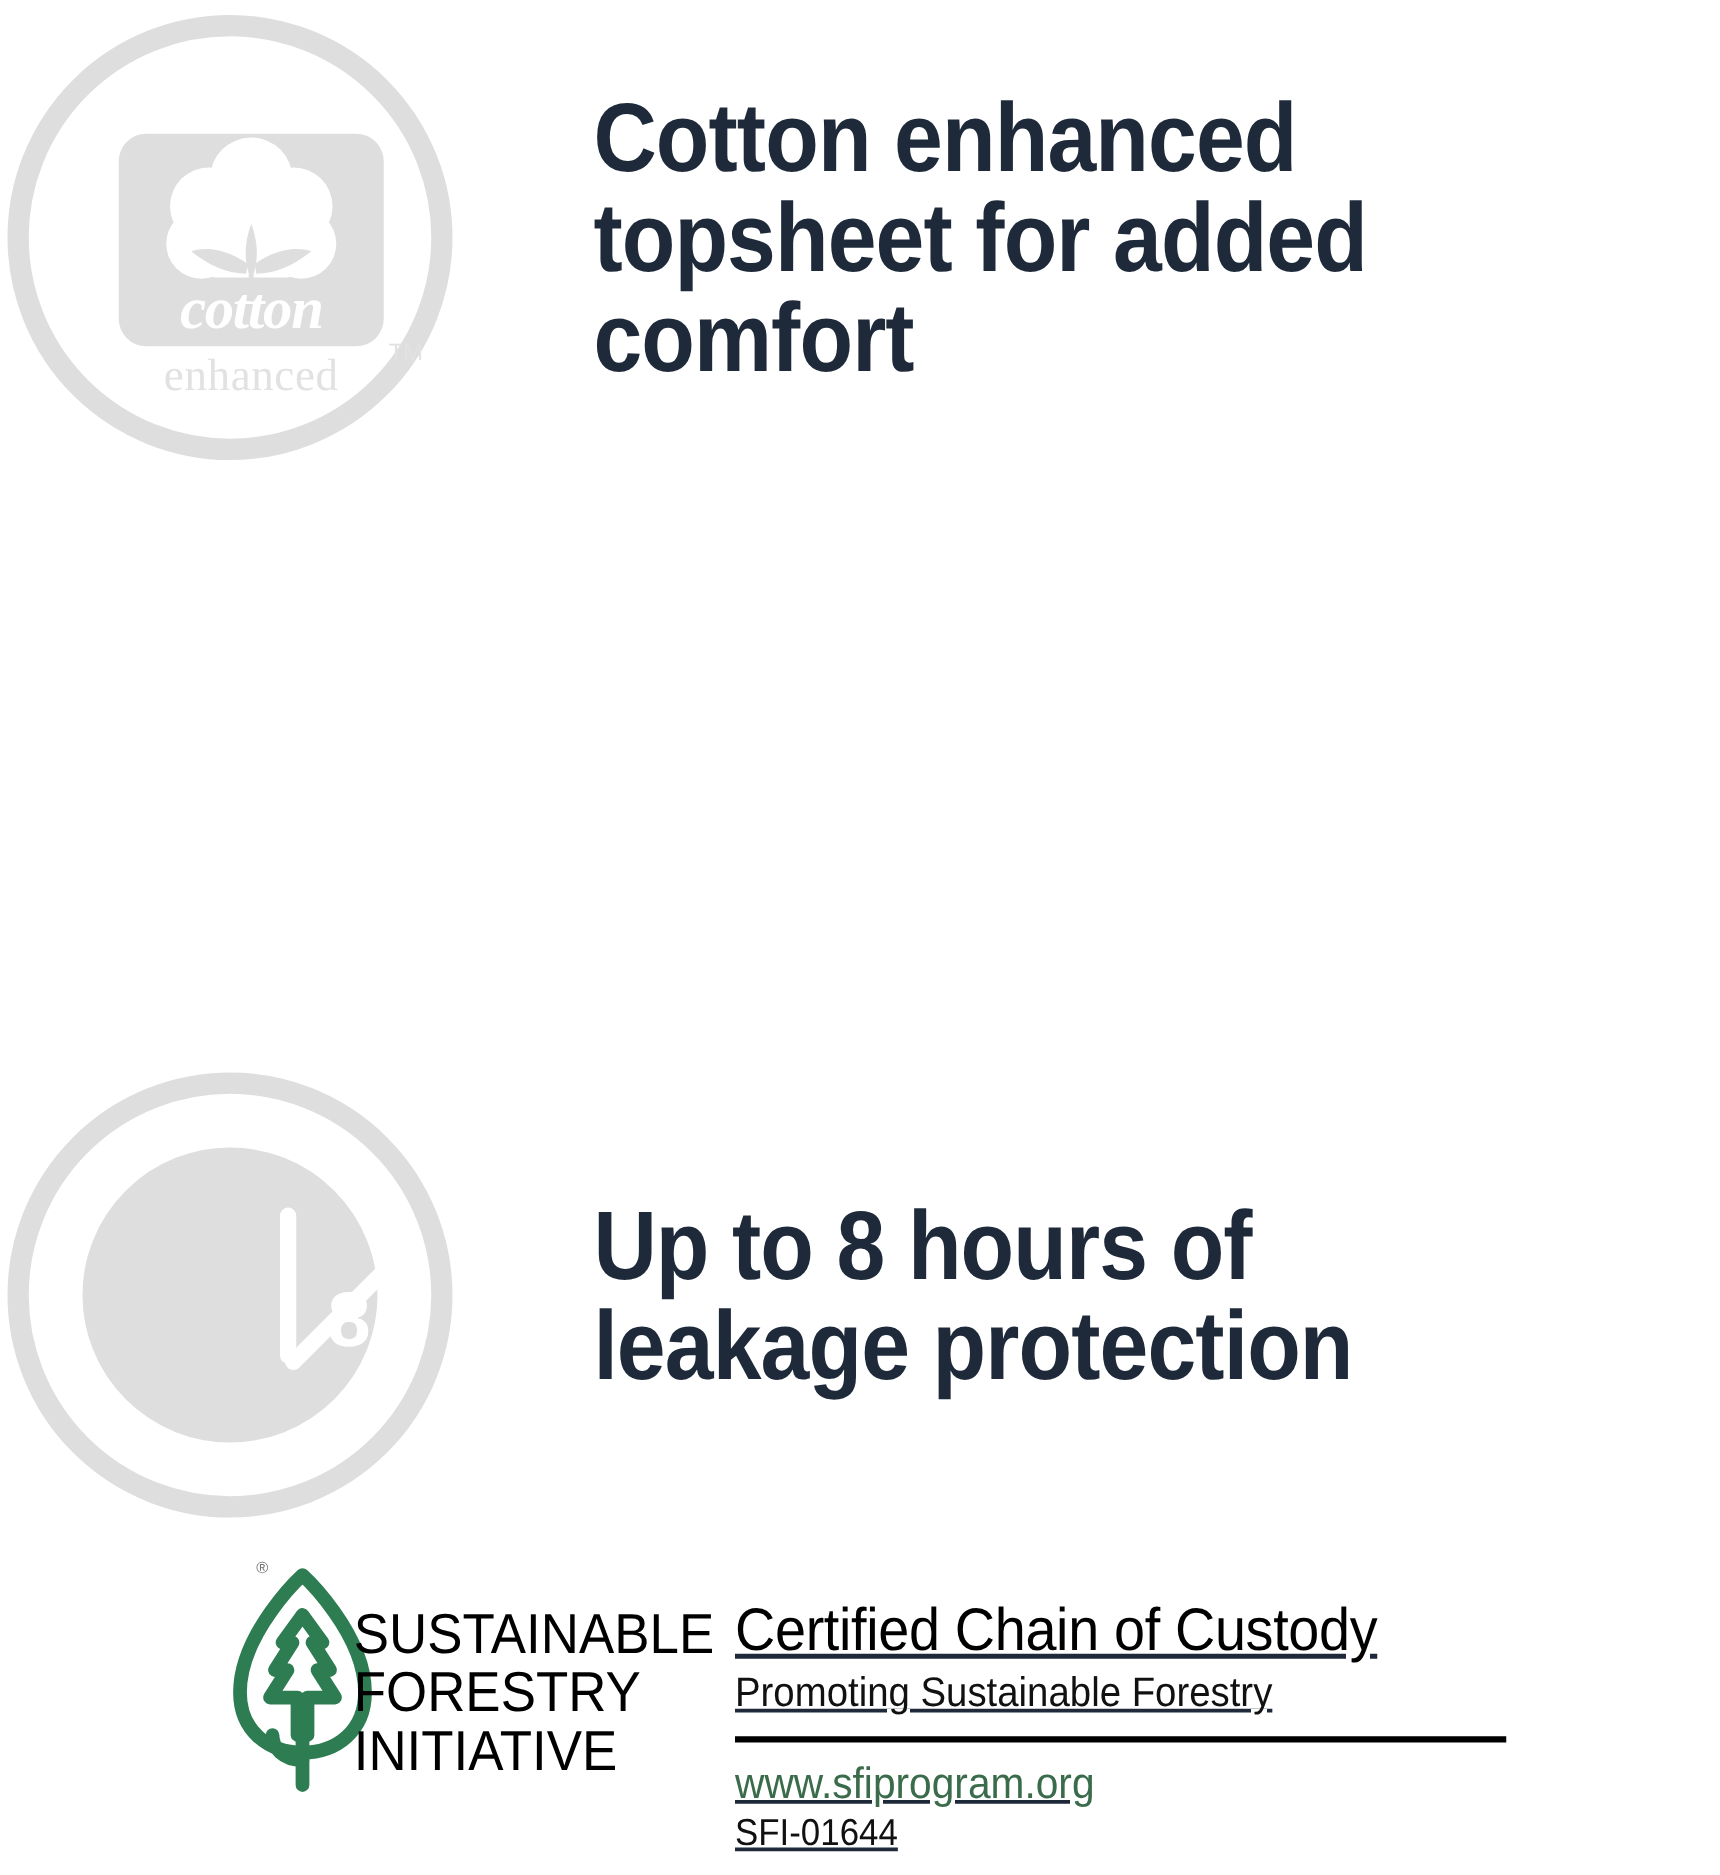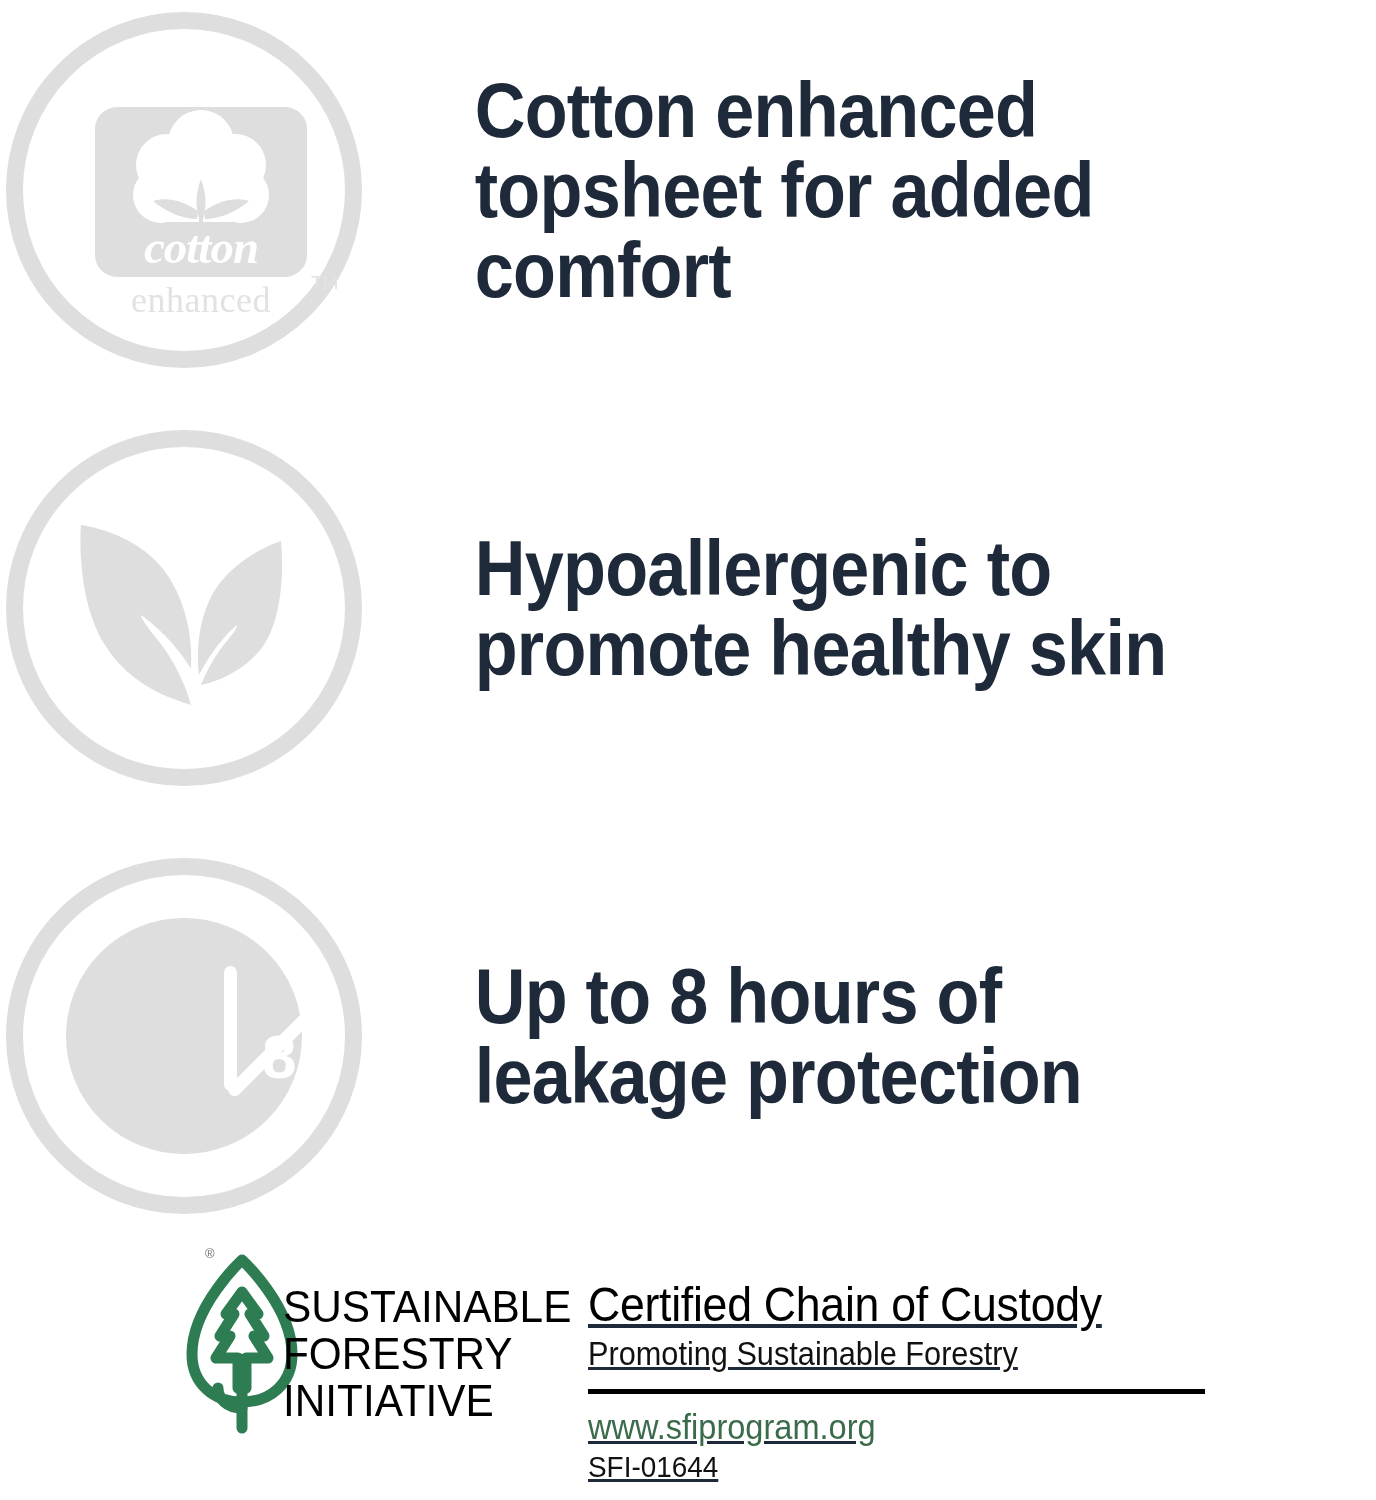--- a/index.html
+++ b/index.html
@@ -304,49 +304,20 @@
         </div>
         <div id="cotton-tm">TM</div>
       </div>
     </div>
 
     <div class="feature-text">Cotton enhanced
 topsheet for added
 comfort</div>
   </div>
 
-  <div class="feature-row" id="feature-row-1">
-
-    <div class="feature-icon-slot">
-      <div class="badge-circle" id="leaf-badge">
-        <svg width="322" height="322" viewBox="0 0 322 322" aria-hidden="true">
-          <g fill="#dedede">
-
-            <path d="M58 78 C58 78 52 150 82 198 C108 240 150 252 168 258
-                     C168 258 160 224 134 192
-                     C116 170 118 168 118 168
-                     C118 168 148 188 168 222
-                     C168 222 174 166 140 122
-                     C110 84 58 78 58 78 Z"></path>
-
-            <path d="M258 94 C258 94 206 110 186 154
-                     C170 190 176 228 176 228
-                     C176 228 192 196 214 178
-                     C214 178 216 180 204 194
-                     C188 212 178 238 178 238
-                     C178 238 214 232 238 202
-                     C266 166 258 94 258 94 Z"></path>
-          </g>
-        </svg>
-      </div>
-    </div>
-
-    <div class="feature-text">Hypoallergenic to
-promote healthy skin</div>
-  </div>
 
   <div class="feature-row" id="feature-row-2">
 
     <div class="feature-icon-slot">
       <div class="badge-circle" id="clock-badge">
         <div id="clock-face">
           <div class="clock-hand" id="clock-hand-hour"></div>
           <div class="clock-hand" id="clock-hand-minute"></div>
           <div id="clock-digit-8">8</div>
         </div>

